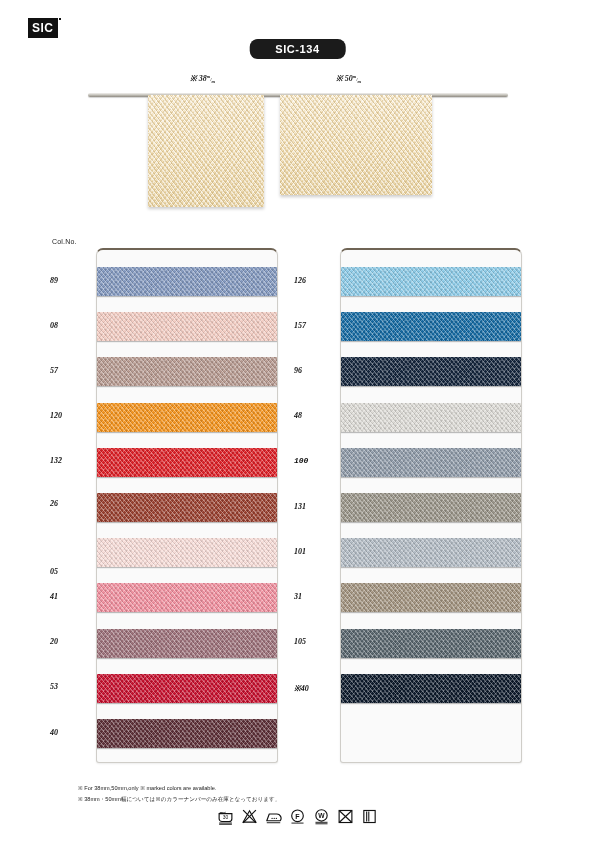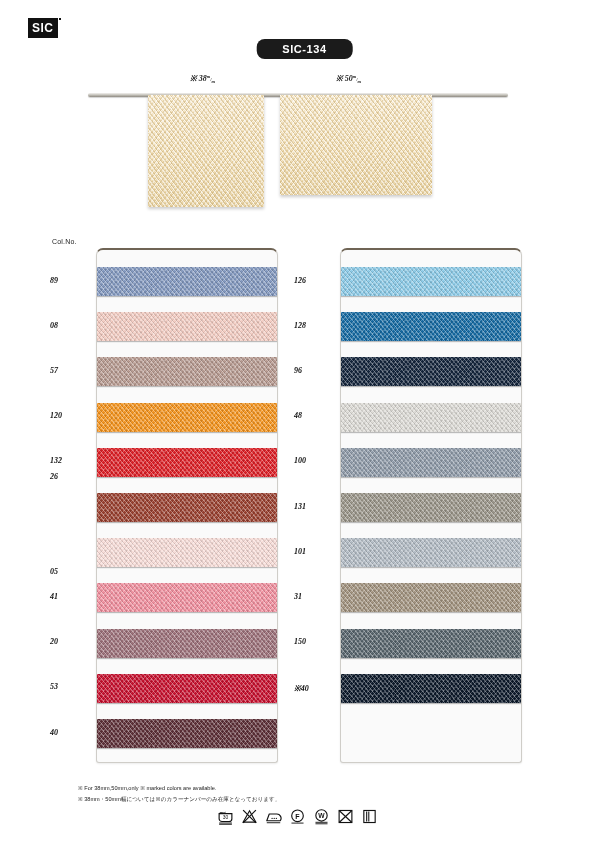--- a/index.html
+++ b/index.html
@@ -31,21 +31,20 @@
   }
 
   
   #title-badge{
     position:absolute;left:50%;top:39px;transform:translateX(-50%);
     background:#1b1b1b;color:#ffffff;
     border-radius:8px;
     padding:4px 26px;
     font-size:11px;font-weight:bold;letter-spacing:.6px;
     text-align:center;
-    margin-left:7px;
   }
 
   
   #specimen-area{
     position:absolute;left:0;top:72px;width:595px;height:150px;
   }
   .spec-label{
     position:absolute;top:0;
     font-size:8px;font-style:italic;font-weight:bold;
     font-family:"Liberation Serif",serif;
@@ -282,29 +281,29 @@
           <path d="M11 5 v14" stroke="#111" stroke-width="1.5"></path>
         </svg>
       </span>
     </div>
 
 <div class="colno left" style="top: 275.5px;">89</div>
     <div class="colno left" style="top: 320.7px;">08</div>
     <div class="colno left" style="top: 365.9px;">57</div>
     <div class="colno left" style="top: 411.1px;">120</div>
     <div class="colno left" style="top: 456.3px;">132</div>
-    <div class="colno left" style="top: 472px;">26</div>
+    <div class="colno left" style="top: 499px;">26</div>
     <div class="colno left" style="top: 546.7px; margin-top: 20px;">05</div>
     <div class="colno left" style="top: 591.9px;">41</div>
     <div class="colno left" style="top: 637.1px;">20</div>
     <div class="colno left" style="top: 682.3px;">53</div>
     <div class="colno left" style="top: 727.5px;">40</div>
     <div class="colno right" style="top: 275.5px;">126</div>
-    <div class="colno right" style="top: 320.7px;">128</div>
+    <div class="colno right" style="top: 320.7px;">157</div>
     <div class="colno right" style="top: 365.9px;">96</div>
     <div class="colno right" style="top: 411.1px; font-style: italic;">48</div>
-    <div class="colno right" style="top: 456.3px;">100</div>
+    <div class="colno right" style="top: 456.3px; font-family: Liberation Mono, monospace;">100</div>
     <div class="colno right" style="top: 501.5px;">131</div>
     <div class="colno right" style="top: 546.7px;">101</div>
     <div class="colno right" style="top: 591.9px;">31</div>
-    <div class="colno right" style="top: 637.1px;">150</div>
+    <div class="colno right" style="top: 637.1px;">105</div>
     <div class="colno right" style="top: 682.3px;">※40</div>
   </div>
 
 </body></html>

